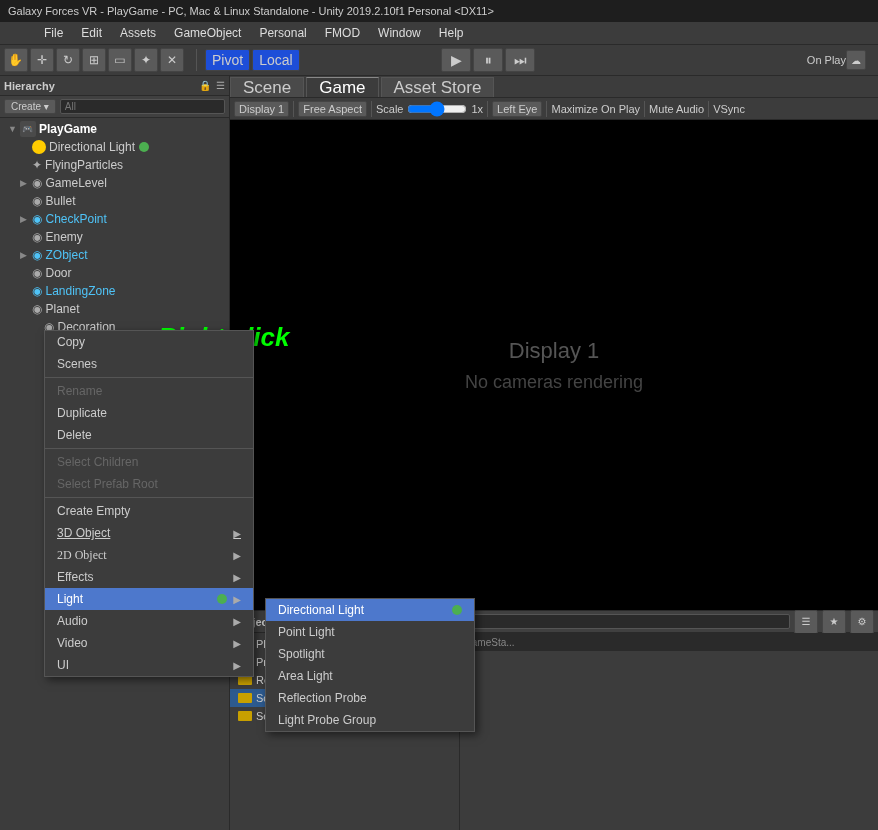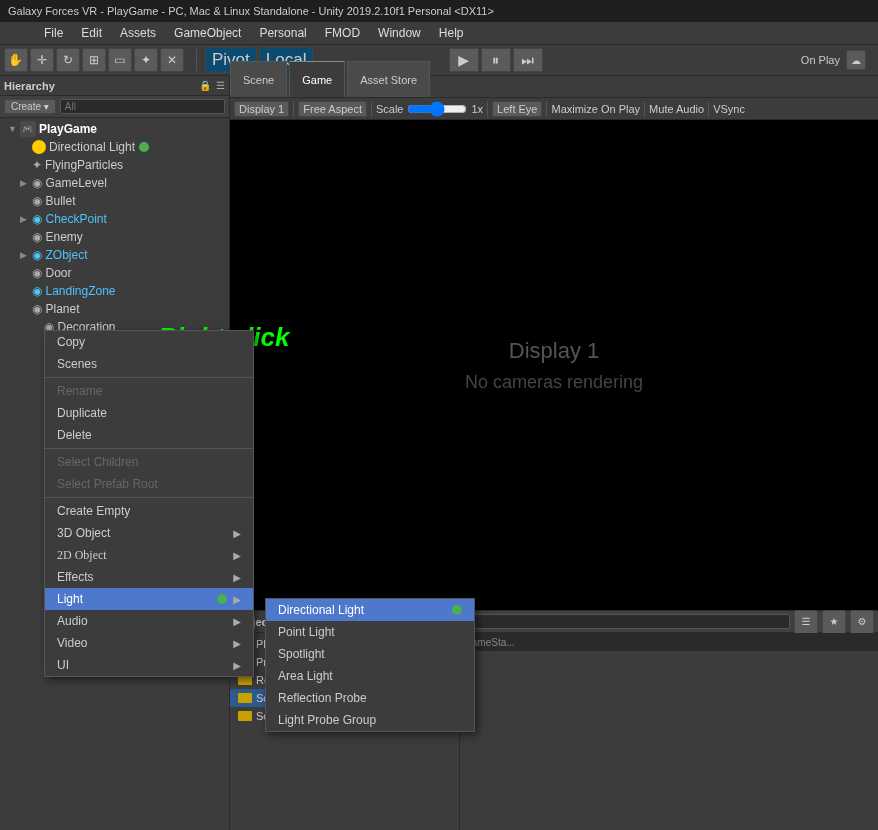--- a/index.html
+++ b/index.html
@@ -71,25 +71,25 @@
       gap: 2px;
       margin-right: 4px;
     }
     .toolbar-separator {
       width: 1px;
       height: 22px;
       background: #555;
       margin: 0 4px;
     }
     .toolbar-select {
-      background: #0c4a6e;
+      background: #1d4ed8;
       border: 1px solid #444;
       color: #ccc;
       padding: 2px 6px;
-      font-size: 17px;
+      font-size: 14px;
       border-radius: 2px;
     }
     .play-btn {
       width: 30px;
       height: 24px;
       background: #5a5a5a;
       border: 1px solid #444;
       border-radius: 2px;
       color: #ccc;
       display: flex;
@@ -247,26 +247,26 @@
 
     
     #tabs-bar {
       height: 22px;
       background: #3c3c3c;
       display: flex;
       align-items: flex-end;
       border-bottom: 1px solid #2a2a2a;
     }
     .tab {
-      height: 36px;
+      height: 20px;
       padding: 0 12px;
       display: flex;
       align-items: center;
       color: #ccc;
-      font-size: 11px;
+      font-size: 17px;
       cursor: pointer;
       background: #4a4a4a;
       border: 1px solid #555;
       border-bottom: none;
       margin-right: 2px;
     }
     .tab.active {
       background: #3c3c3c;
       color: #fff;
       border-top: 1px solid #888;
@@ -437,21 +437,21 @@
   <div class="toolbar-separator"></div>
   <div class="toolbar-group">
     <div class="toolbar-select">Pivot</div>
     <div class="toolbar-select">Local</div>
   </div>
   <div class="play-area">
     <div class="play-btn">▶</div>
     <div class="play-btn">⏸</div>
     <div class="play-btn">⏭</div>
   </div>
-  <div style="margin-left:auto; margin-right:8px; display:flex; align-items:center; gap:6px;text-align:center;">
+  <div style="margin-left:auto; margin-right:8px; display:flex; align-items:center; gap:0;text-align:center;">
     <span style="color:#ccc; font-size:11px;">On Play</span>
     <div class="toolbar-btn" style="width:20px; height:20px; font-size:10px;">☁</div>
   </div>
 </div>
 
 <div id="main-layout">
 
   <div id="hierarchy-panel">
     <div class="panel-header">
       <span class="panel-tab">Hierarchy</span>
@@ -636,21 +636,21 @@
   <div class="ctx-item disabled">
       <span>Select Children</span>
     </div>
   <div class="ctx-item disabled">
       <span>Select Prefab Root</span>
     </div>
   <div class="ctx-separator"></div>
   <div class="ctx-item">
       <span>Create Empty</span>
     </div>
-  <div class="ctx-item" style="justify-content:space-between;">
+  <div class="ctx-item" style="justify-content:space-between;text-decoration:underline;">
     <span>3D Object</span>
     <span class="ctx-arrow">▶</span>
   </div>
   <div class="ctx-item" style="font-family:Liberation Serif, serif;">
     <span>2D Object</span>
     <span class="ctx-arrow">▶</span>
   </div>
   <div class="ctx-item" style="justify-content:space-between;">
     <span>Effects</span>
     <span class="ctx-arrow">▶</span>

